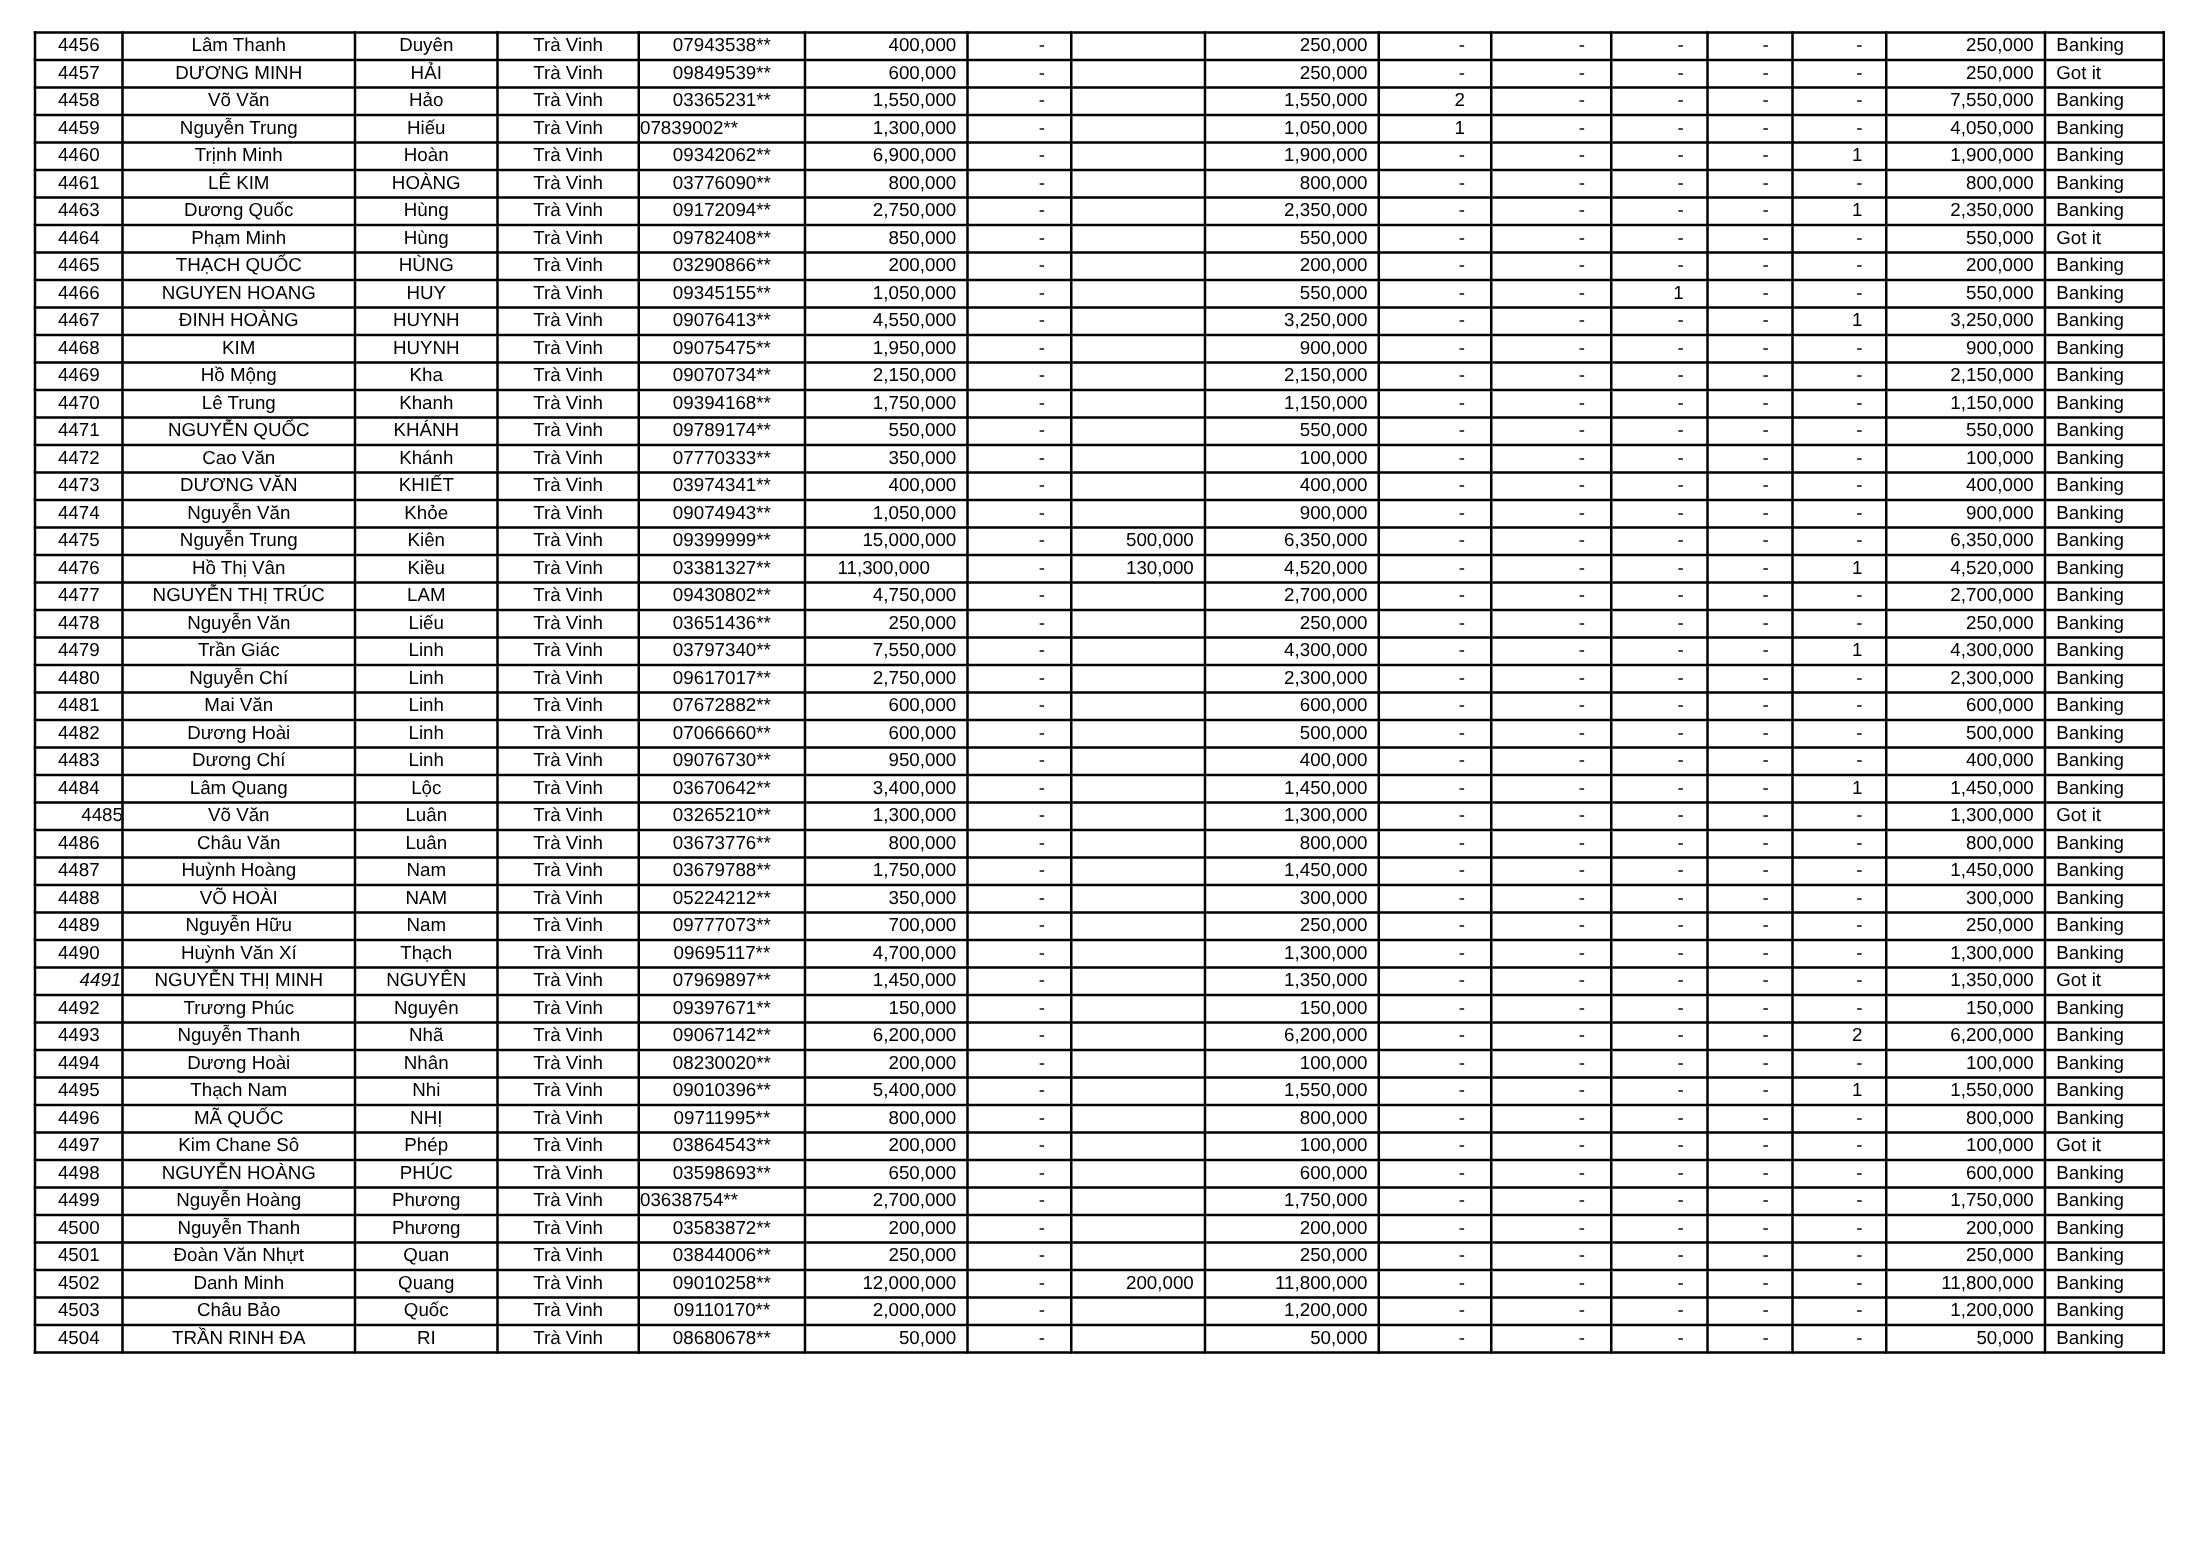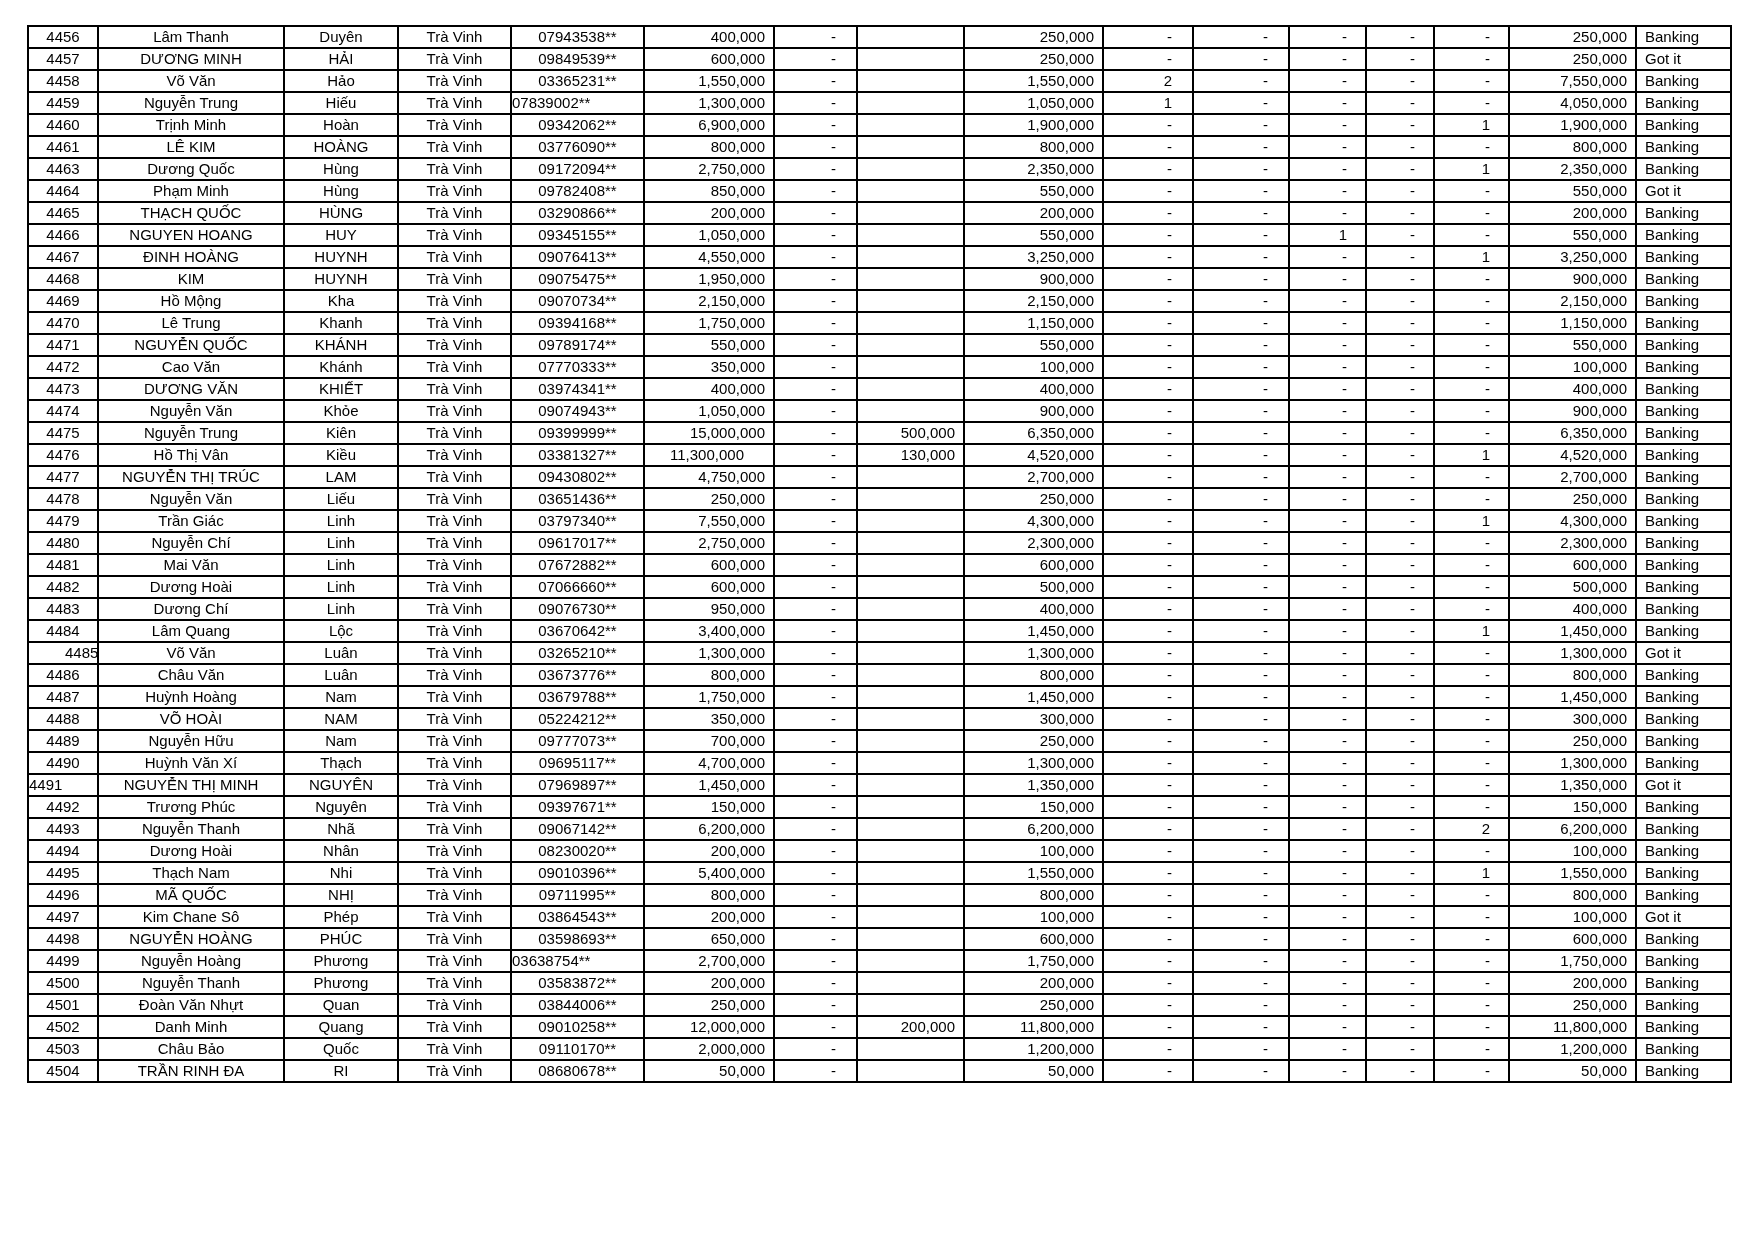--- a/index.html
+++ b/index.html
@@ -663,21 +663,21 @@
           <td style="text-align: right; padding-right: 8px;">1,300,000</td>
           <td style="text-align: right; padding-right: 20px;">-</td>
           <td style="text-align: right; padding-right: 20px;">-</td>
           <td style="text-align: right; padding-right: 18px;">-</td>
           <td style="text-align: right; padding-right: 18px;">-</td>
           <td style="text-align: right; padding-right: 18px;">-</td>
           <td style="text-align: right; padding-right: 8px;">1,300,000</td>
           <td style="text-align: left; padding-left: 8px;">Banking</td>
         </tr>
         <tr>
-          <td style="text-align: left;">4491</td>
+          <td style="text-align: right; font-style: italic;">4491</td>
           <td style="text-align: center;">NGUYỄN THỊ MINH</td>
           <td style="text-align: center;">NGUYÊN</td>
           <td style="text-align: center;">Trà Vinh</td>
           <td style="text-align: center;">07969897**</td>
           <td style="text-align: right; padding-right: 8px;">1,450,000</td>
           <td style="text-align: right; padding-right: 20px;">-</td>
           <td style="text-align: right; padding-right: 8px;"></td>
           <td style="text-align: right; padding-right: 8px;">1,350,000</td>
           <td style="text-align: right; padding-right: 20px;">-</td>
           <td style="text-align: right; padding-right: 20px;">-</td>

